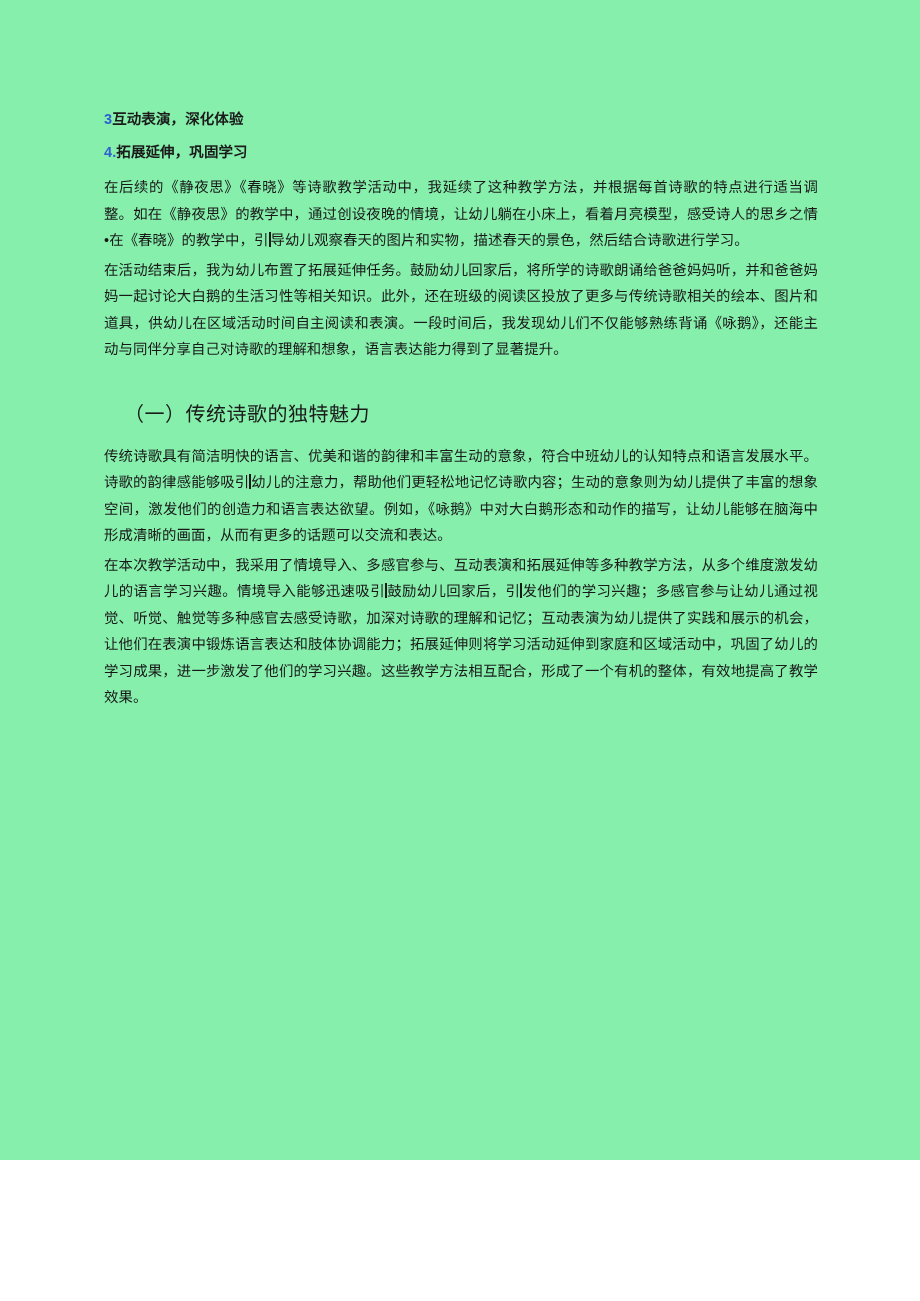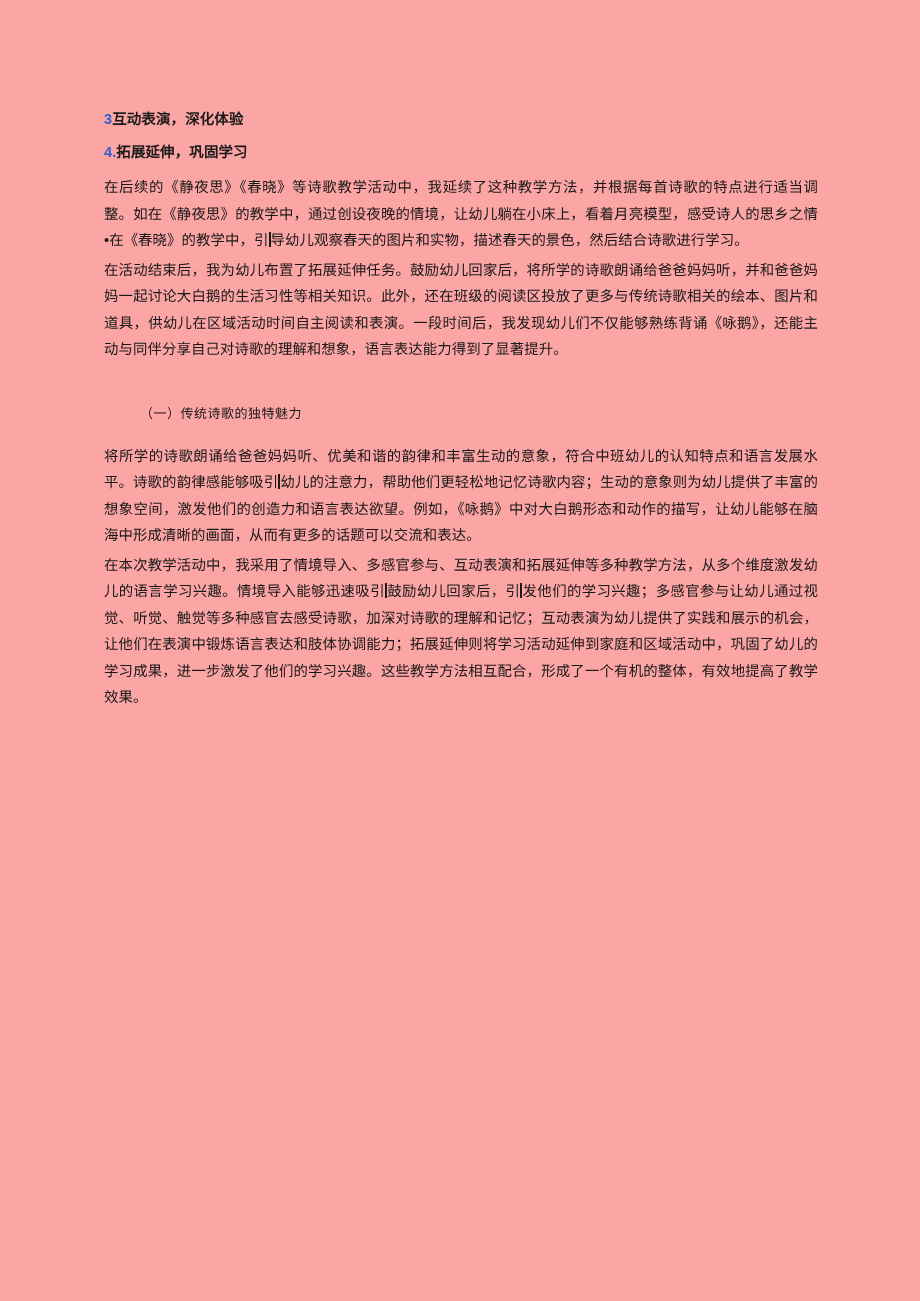--- a/index.html
+++ b/index.html
@@ -10,22 +10,22 @@
     width: 920px;
     height: 1301px;
     background: #ffffff;
     font-family: "Liberation Sans", "DejaVu Sans", sans-serif;
     color: #1a1a1a;
     overflow: hidden;
   }
   .page {
     position: relative;
     width: 920px;
-    height: 1301px;
-    background: #fca5a5;
+    height: 1160px;
+    background: #86efac;
     box-sizing: border-box;
     padding: 108px 102px 0 104px;
   }
   .doc-body {
     width: 714px;
   }
 
   
   .num-heading {
     font-size: 14.5px;
@@ -70,25 +70,25 @@
     font-size: 23px;
     font-weight: normal;
     line-height: 34px;
     color: #1a1a1a;
     margin: 66px 0 0 3px;
     letter-spacing: 0.5px;
   }
 
   
   .subsection-heading {
-    font-size: 13px;
+    font-size: 20px;
     font-weight: normal;
     line-height: 30px;
     color: #1a1a1a;
-    margin: 36px 0 14px 36px;
+    margin: 36px 0 14px 20px;
     letter-spacing: 0.5px;
   }
   .subsection-heading.second {
     margin-top: 47px;
   }
 </style>
 </head>
 <body>
 
 <div class="page">
@@ -99,19 +99,19 @@
 
     <h3 class="num-heading"><span class="num">4.</span><span>拓展延伸，巩固学习</span></h3>
 
     <p class="para"><span>在后续的《静夜思》《春晓》等诗歌教学活动中，我延续了这种教学方法，并根据每首诗歌的特点进行适当调整。如在《静夜思》的教学中，通过创设夜晚的情境，让幼儿躺在小床上，看着月亮模型，感受诗人的思乡之情</span><span class="middot">•</span><span>在《春晓》的教学中，引</span><span class="caret"></span><span>导幼儿观察春天的图片和实物，描述春天的景色，然后结合诗歌进行学习。</span></p>
 
     <p class="para">在活动结束后，我为幼儿布置了拓展延伸任务。鼓励幼儿回家后，将所学的诗歌朗诵给爸爸妈妈听，并和爸爸妈妈一起讨论大白鹅的生活习性等相关知识。此外，还在班级的阅读区投放了更多与传统诗歌相关的绘本、图片和道具，供幼儿在区域活动时间自主阅读和表演。一段时间后，我发现幼儿们不仅能够熟练背诵《咏鹅》，还能主动与同伴分享自己对诗歌的理解和想象，语言表达能力得到了显著提升。</p>
 
 
     <h3 class="subsection-heading">（一）传统诗歌的独特魅力</h3>
 
-    <p class="para"><span>将所学的诗歌朗诵给爸爸妈妈听、优美和谐的韵律和丰富生动的意象，符合中班幼儿的认知特点和语言发展水平。诗歌的韵律感能够吸引</span><span class="caret"></span><span>幼儿的注意力，帮助他们更轻松地记忆诗歌内容；生动的意象则为幼儿提供了丰富的想象空间，激发他们的创造力和语言表达欲望。例如，《咏鹅》中对大白鹅形态和动作的描写，让幼儿能够在脑海中形成清晰的画面，从而有更多的话题可以交流和表达。</span></p>
+    <p class="para"><span>传统诗歌具有简洁明快的语言、优美和谐的韵律和丰富生动的意象，符合中班幼儿的认知特点和语言发展水平。诗歌的韵律感能够吸引</span><span class="caret"></span><span>幼儿的注意力，帮助他们更轻松地记忆诗歌内容；生动的意象则为幼儿提供了丰富的想象空间，激发他们的创造力和语言表达欲望。例如，《咏鹅》中对大白鹅形态和动作的描写，让幼儿能够在脑海中形成清晰的画面，从而有更多的话题可以交流和表达。</span></p>
 
 
     <p class="para"><span>在本次教学活动中，我采用了情境导入、多感官参与、互动表演和拓展延伸等多种教学方法，从多个维度激发幼儿的语言学习兴趣。情境导入能够迅速吸引</span><span class="caret"></span><span>鼓励幼儿回家后，引</span><span class="caret"></span><span>发他们的学习兴趣；多感官参与让幼儿通过视觉、听觉、触觉等多种感官去感受诗歌，加深对诗歌的理解和记忆；互动表演为幼儿提供了实践和展示的机会，让他们在表演中锻炼语言表达和肢体协调能力；拓展延伸则将学习活动延伸到家庭和区域活动中，巩固了幼儿的学习成果，进一步激发了他们的学习兴趣。这些教学方法相互配合，形成了一个有机的整体，有效地提高了教学效果。</span></p>
 
   </div>
 </div>
 
 </body></html>

